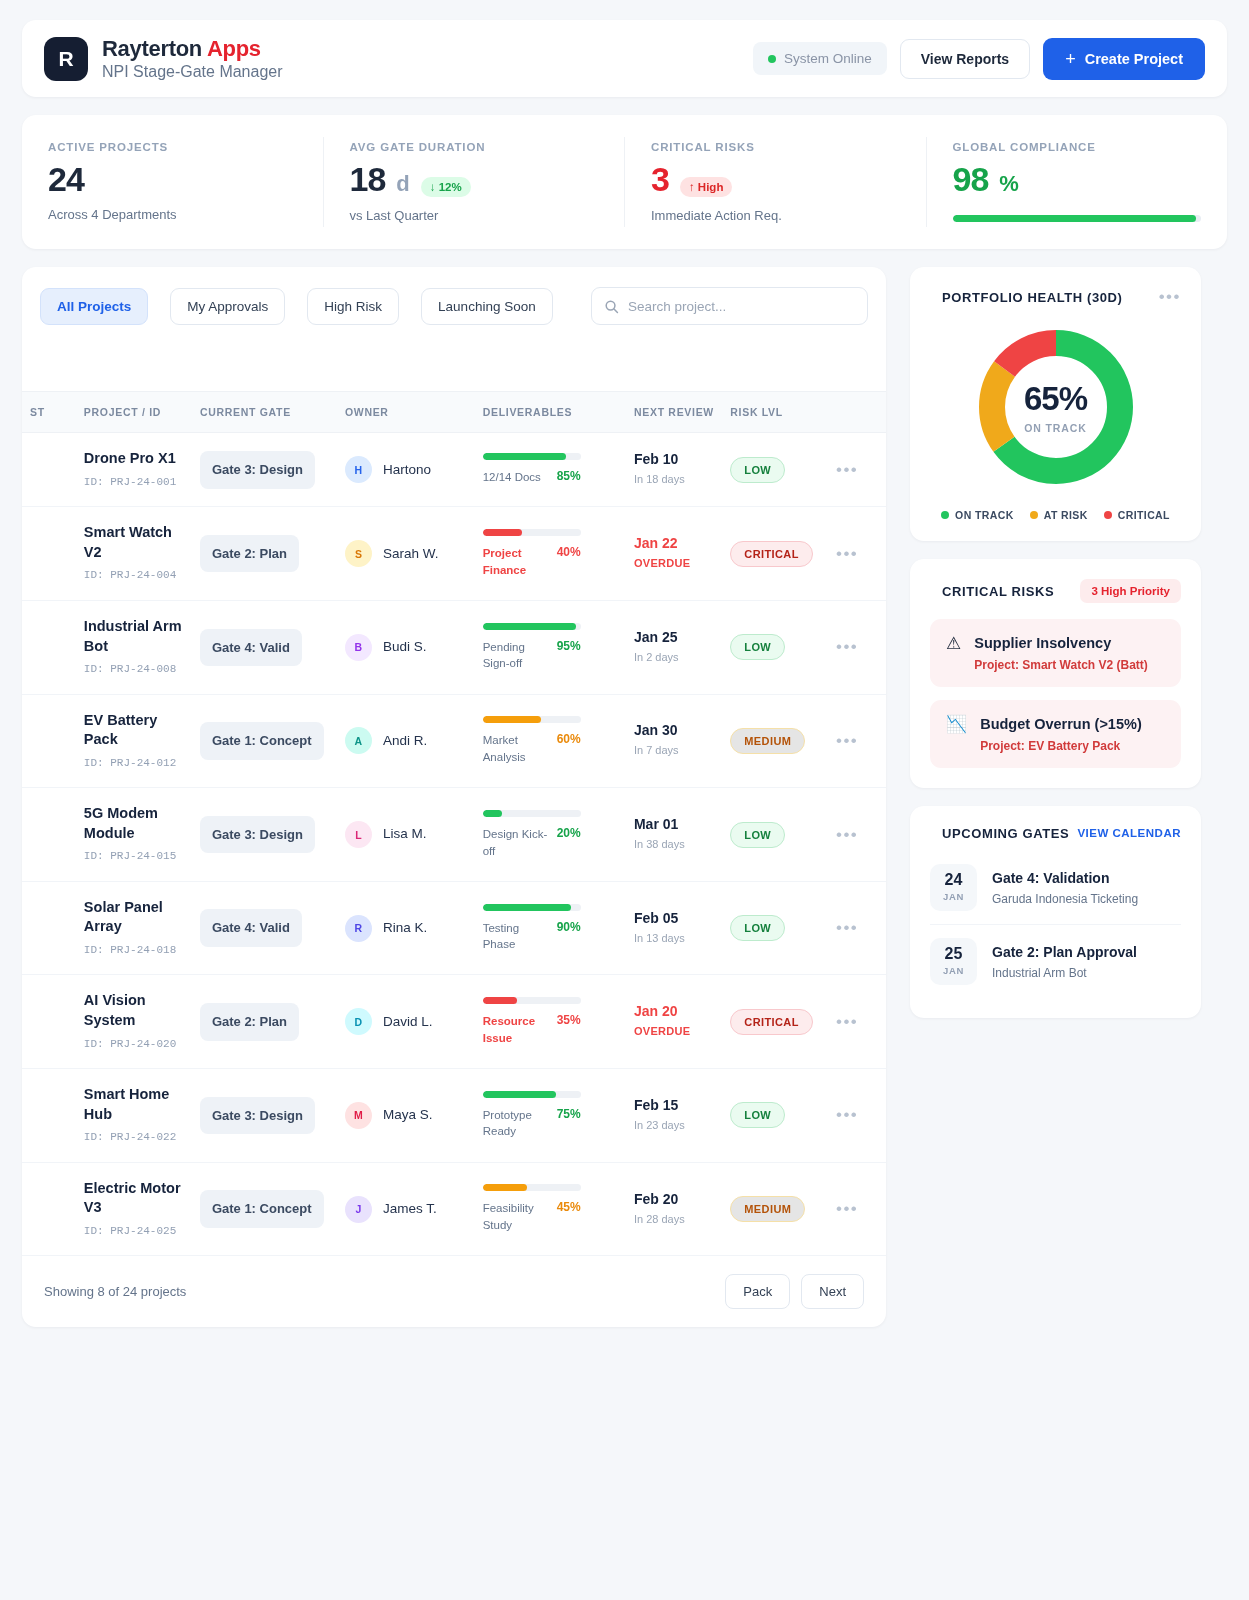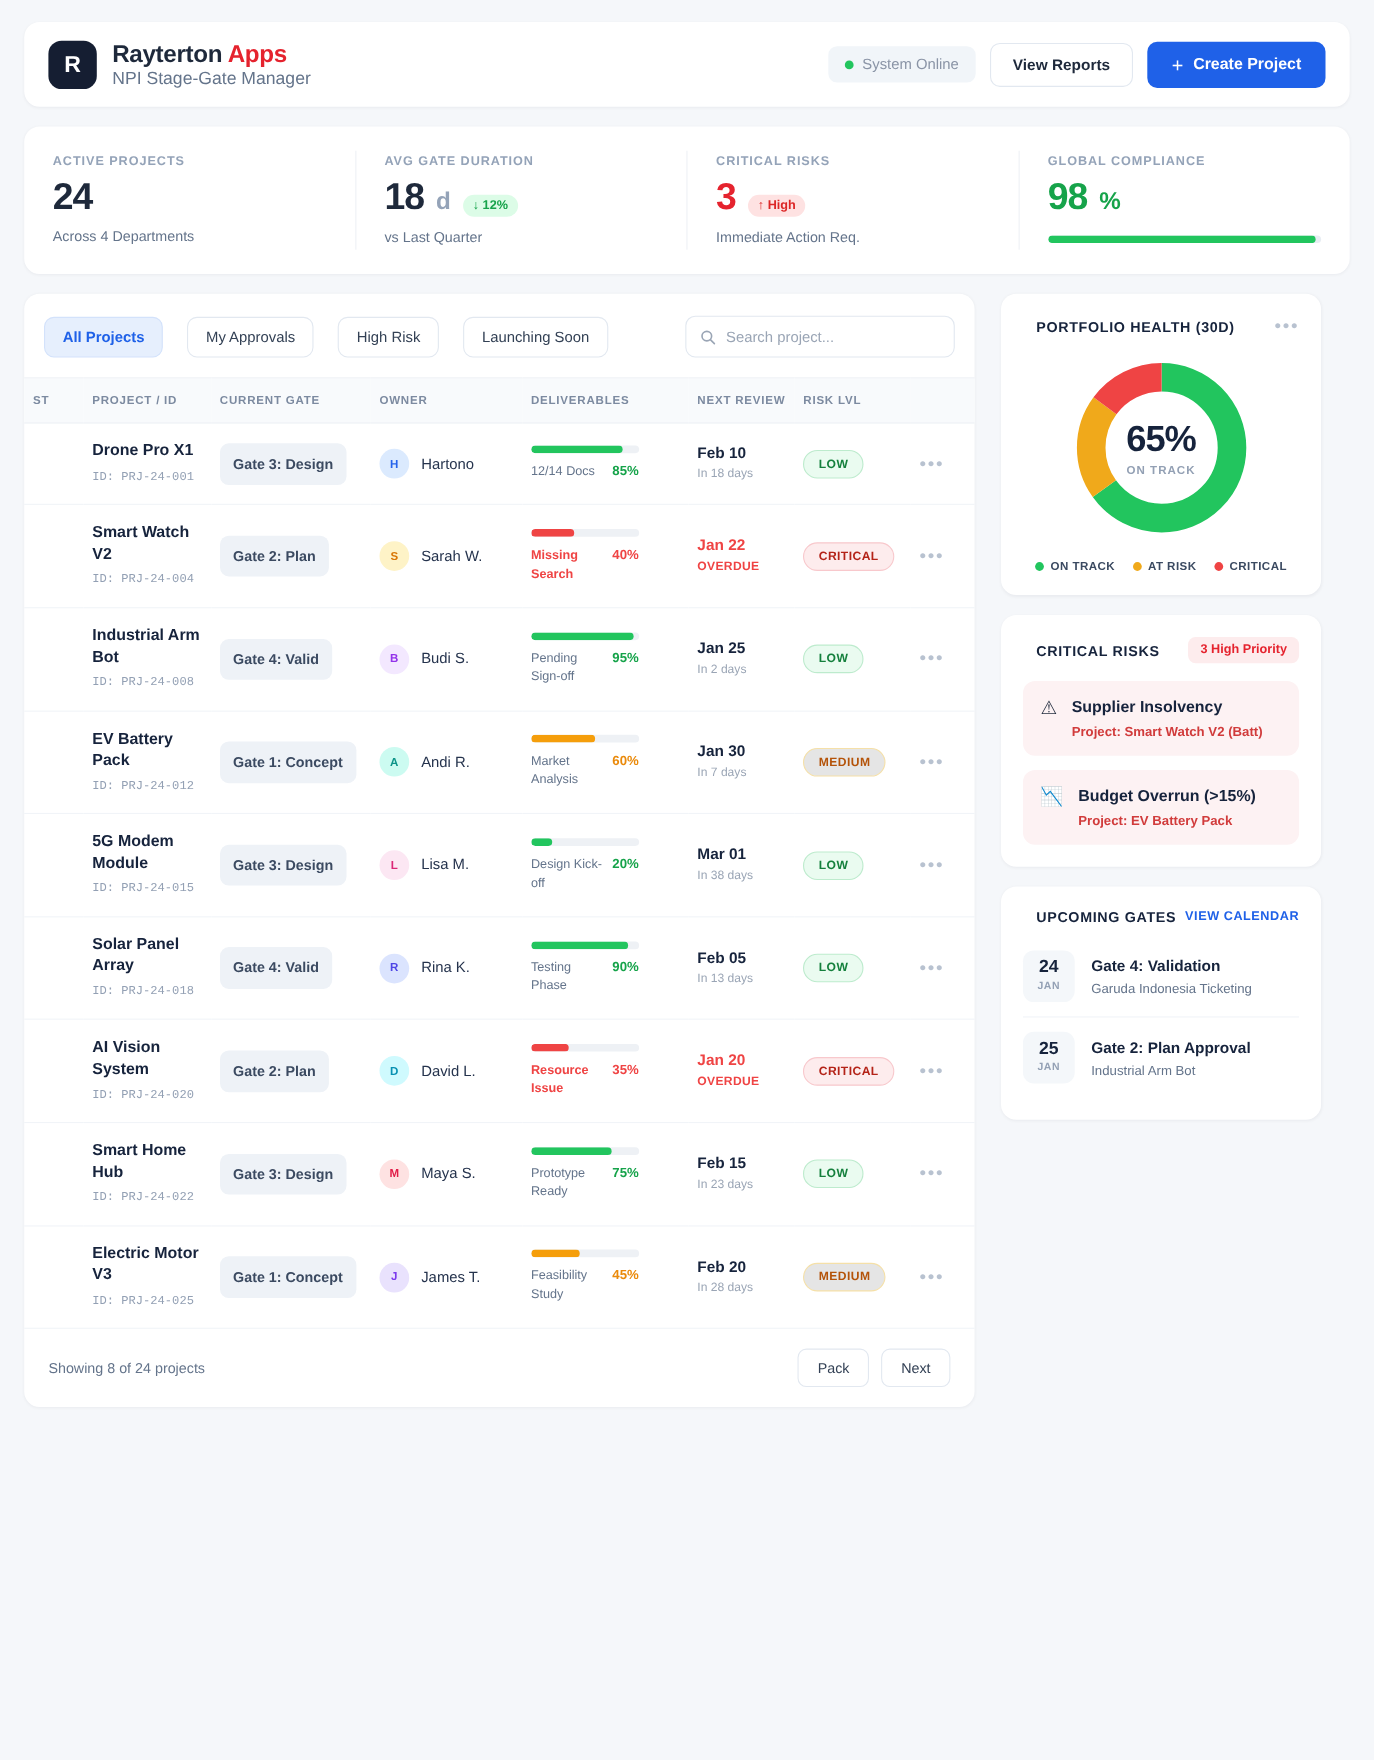--- a/index.html
+++ b/index.html
@@ -99,33 +99,33 @@
     padding: 20px 18px 18px 18px;
   }
   .filters { display: flex; gap: 22px; }
   .chip {
     border: 1px solid #e2e8f0; background: #fff; border-radius: 9px;
     padding: 10px 16px; font-size: 13.5px; color: #334155;
     font-family: inherit; cursor: pointer; white-space: nowrap;
   }
   .chip.active { background: #e6effd; border-color: #d3e2fb; color: #1f61e8; font-weight: bold; }
   .search-wrap {
-    width: 245px; position: relative;
+    width: 277px; position: relative;
     border: 1px solid #e2e8f0; border-radius: 9px; background: #fff;
     display: flex; align-items: center; padding: 0 12px; height: 38px;
   }
   .search-wrap input {
     border: none; outline: none; font-size: 13.5px; font-family: inherit;
     color: #334155; width: 100%; margin-left: 9px; background: transparent;
   }
   .search-wrap input::placeholder { color: #9aa5b5; }
   .mag { flex: none; }
 
   
-  table.projects { width: 100%; border-collapse: collapse; table-layout: fixed; }
+  table.projects { width: 100%; border-collapse: collapse; table-layout: fixed; margin-top: 48px; }
   table.projects thead th {
     background: #f8fafc; text-align: left; padding: 14px 8px;
     font-size: 10.5px; font-weight: bold; letter-spacing: 0.7px;
     color: #7c8aa0; text-transform: uppercase;
     border-top: 1px solid #eef1f5; border-bottom: 1px solid #eef1f5;
     vertical-align: middle;
   }
   th.c-st { width: 52px; padding-left: 22px; }
   th.c-proj { width: 112px; }
   th.c-gate { width: 140px; }
@@ -414,21 +414,21 @@
                   <div class="owner-cell">
                     <span class="avatar" style="background: rgb(254, 243, 199); color: rgb(217, 119, 6);">S</span>
                     <span class="owner-name">Sarah W.</span>
                   </div>
                 </td>
                 <td>
                   <div class="bar-track">
                     <div class="bar-fill" style="width: 40%; background: rgb(239, 68, 68);"></div>
                   </div>
                   <div class="deliv-row">
-                    <span class="deliv-label alert">Missing Search</span>
+                    <span class="deliv-label alert">Project Finance</span>
                     <span class="deliv-pct" style="color: rgb(239, 68, 68);">40%</span>
                   </div>
                 </td>
                 <td>
                   <div class="next-date overdue">Jan 22</div>
                   <div class="next-sub overdue">OVERDUE</div>
                 </td>
                 <td><span class="risk-badge risk-critical">CRITICAL</span></td>
                 <td><button class="dots-btn">•••</button></td>
               </tr>

